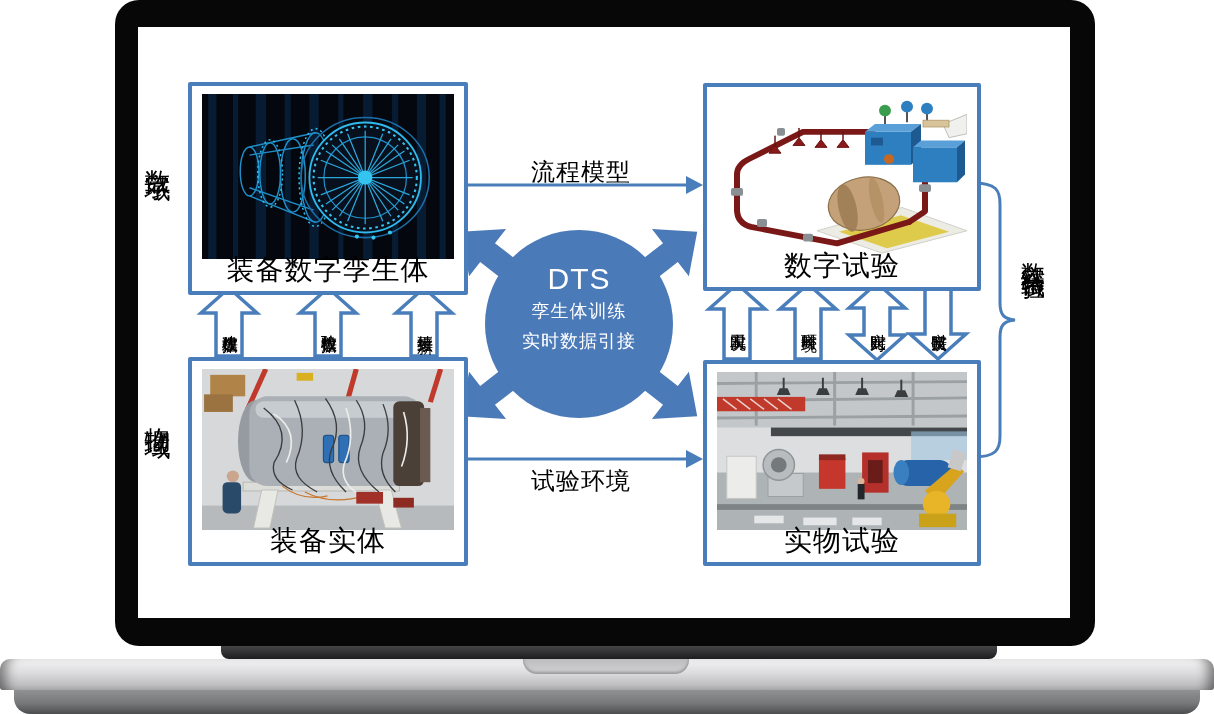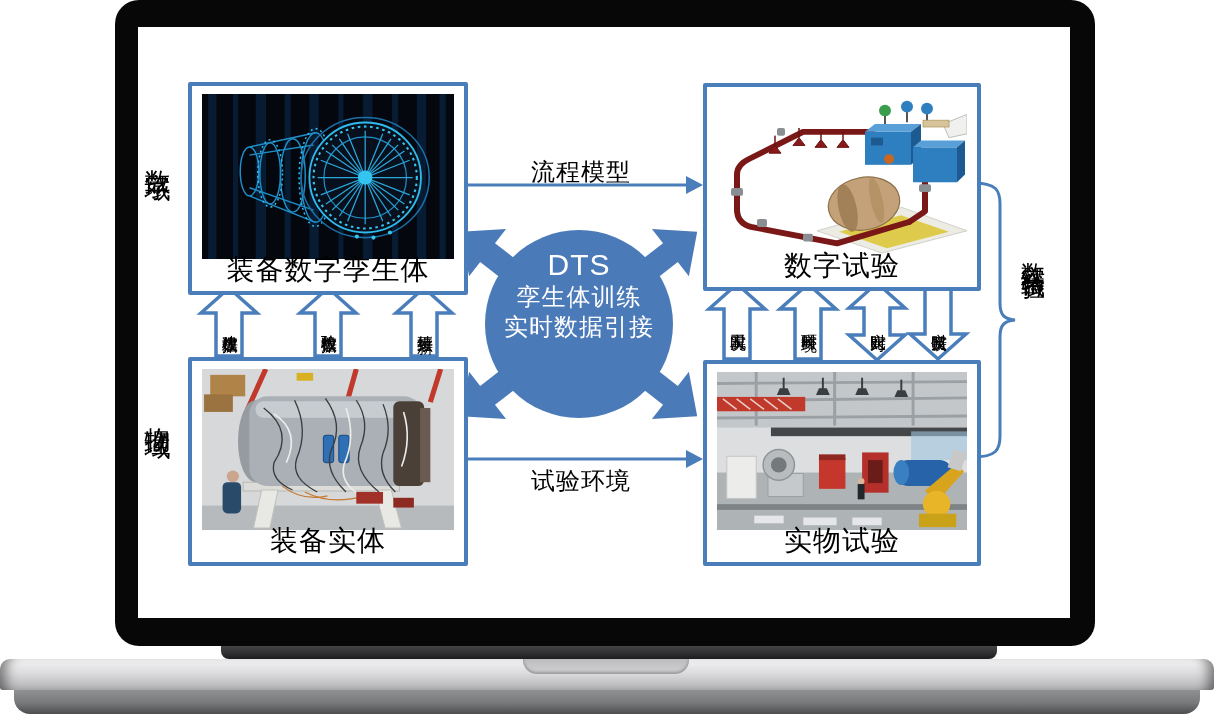--- a/index.html
+++ b/index.html
@@ -30,23 +30,23 @@
   .box-tl{left:50px;top:55px;width:272px;height:205px;}
   .box-tr{left:565px;top:56px;width:270px;height:200px;}
   .box-bl{left:50px;top:330px;width:272px;height:201px;}
   .box-br{left:565px;top:333px;width:270px;height:198px;}
   .vlabel{position:absolute;writing-mode:vertical-rl;text-orientation:upright;font-size:16px;line-height:20px;
     color:#000;letter-spacing:1px;z-index:3;text-align:center;height:74px;width:22px;}
   .domain-label{position:absolute;writing-mode:vertical-rl;text-orientation:upright;font-size:26px;
     color:#000;letter-spacing:3px;z-index:3;left:4px;width:34px;text-align:center;}
   .brace-label{position:absolute;writing-mode:vertical-rl;text-orientation:upright;font-size:24px;
     color:#000;letter-spacing:3px;z-index:3;left:879px;top:216px;width:32px;text-align:center;}
-  .center-text{position:absolute;left:341px;top:221px;width:200px;z-index:3;text-align:center;color:#fff;}
+  .center-text{position:absolute;left:341px;top:235px;width:200px;z-index:3;text-align:center;color:#fff;}
   .center-text .dts{font-size:30px;line-height:34px;letter-spacing:1px;}
-  .center-text .line{font-size:24px;line-height:30px;letter-spacing:1px;}
+  .center-text .line{font-size:18px;line-height:30px;letter-spacing:1px;}
   .harrow-label{position:absolute;left:373px;width:140px;z-index:3;text-align:center;font-size:24px;color:#000;letter-spacing:1px;}
 </style>
 </head>
 <body>
 
 <div class="screen">
   <div class="screen-content">
 
     <svg class="overlay" width="932" height="591" viewBox="0 0 932 591">
 

